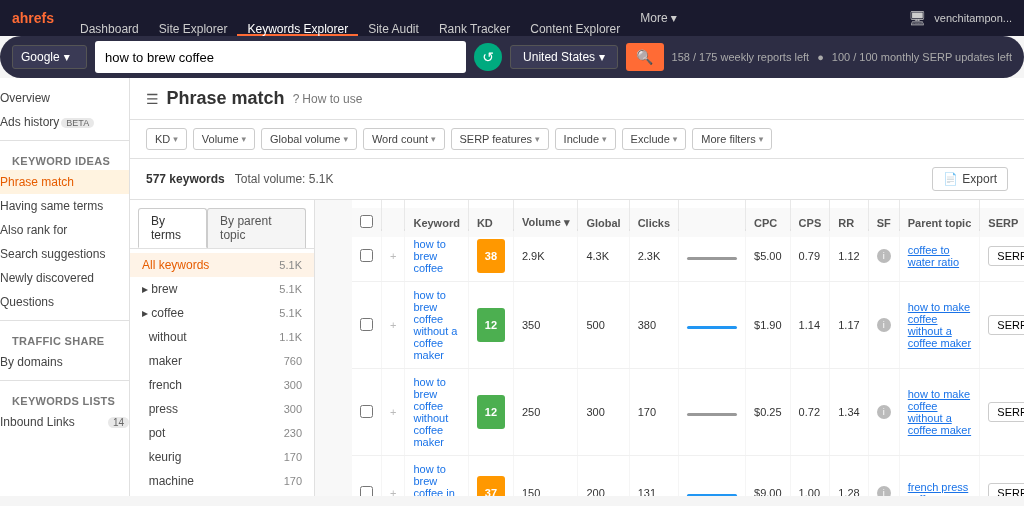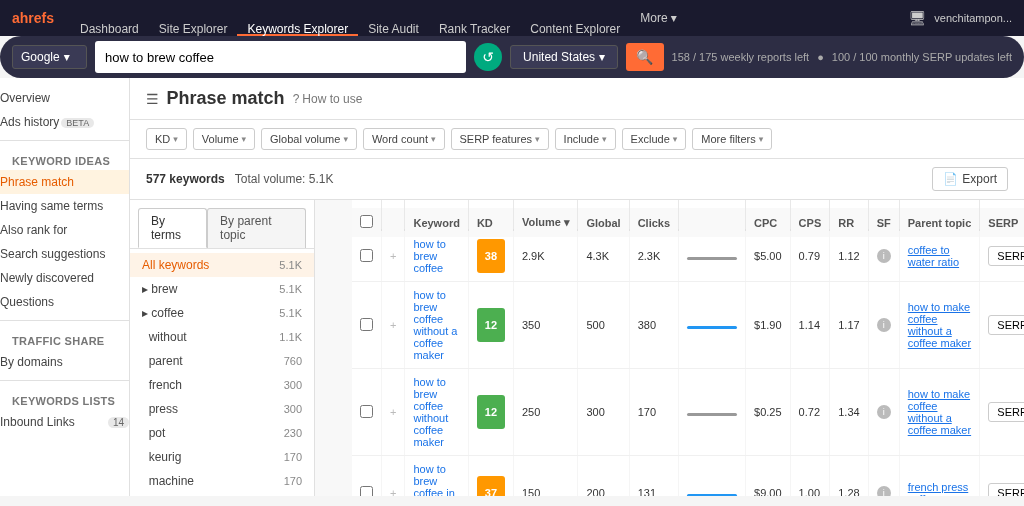--- a/index.html
+++ b/index.html
@@ -526,21 +526,21 @@
           </div>
           <div class="kf-item">
             <span>▸ <span>coffee</span></span>
             <span class="kf-count">5.1K</span>
           </div>
           <div class="kf-item">
             <span>&nbsp;&nbsp;<span>without</span></span>
             <span class="kf-count">1.1K</span>
           </div>
           <div class="kf-item">
-            <span>&nbsp;&nbsp;<span>parent</span></span>
+            <span>&nbsp;&nbsp;<span>maker</span></span>
             <span class="kf-count">760</span>
           </div>
           <div class="kf-item">
             <span>&nbsp;&nbsp;<span>french</span></span>
             <span class="kf-count">300</span>
           </div>
           <div class="kf-item">
             <span>&nbsp;&nbsp;<span>press</span></span>
             <span class="kf-count">300</span>
           </div>

